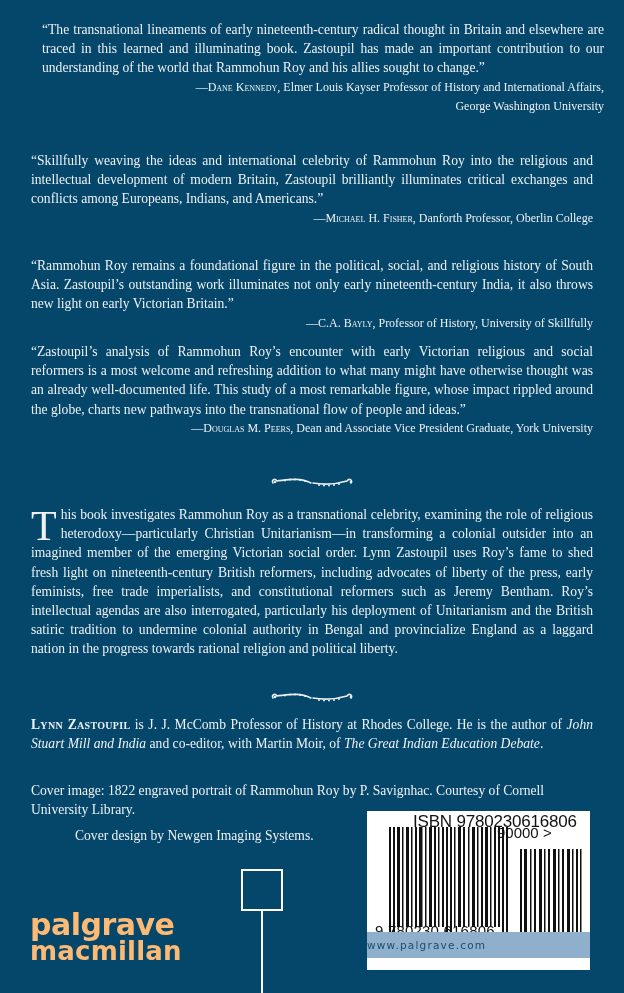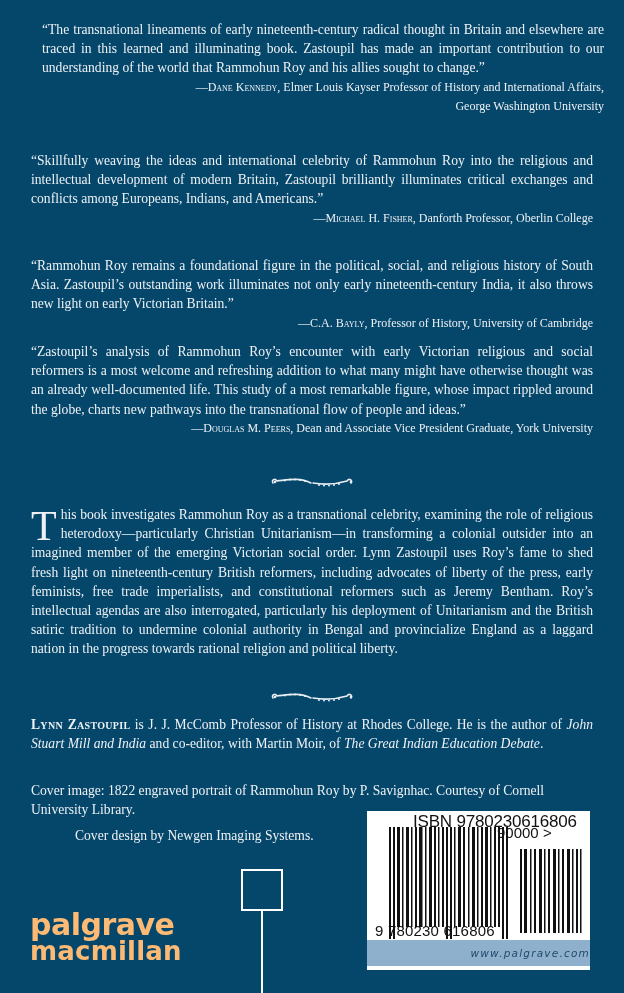--- a/index.html
+++ b/index.html
@@ -60,44 +60,44 @@
     position:absolute; left:130px; top:13px; font-family:"Liberation Sans","DejaVu Sans",sans-serif;
     font-size:15px; color:#111;
   }
   .bars-main { position:absolute; left:22px; top:16px; width:120px; height:112px; }
   .bars-addon { position:absolute; left:153px; top:38px; width:62px; height:84px; }
   .isbn-bottom {
     position:absolute; left:8px; top:111px; font-family:Liberation Sans, sans-serif;
     font-size:15px; color:#111; background:transparent; letter-spacing:0.2px;
   }
   .url-strip {
-    position:absolute; left:0; bottom:4px; width:223px; height:26px; background:#8fb0cc;
+    position:absolute; left:0; bottom:12px; width:223px; height:26px; background:#8fb0cc;
     color:#1f4b6b; font-family:"DejaVu Sans","Liberation Sans",sans-serif; font-size:10.5px;
-    text-align:right; line-height:26px; letter-spacing:1.2px;font-style:italic;
+    text-align:left; line-height:26px; letter-spacing:1.2px;
   }
 </style>
 </head>
 <body>
 
 <div class="page">
 
   <div class="q1">
     <p class="blurb">“The transnational lineaments of early nineteenth-century radical thought in Britain and elsewhere are traced in this learned and illuminating book. Zastoupil has made an important contribution to our understanding of the world that Rammohun Roy and his allies sought to change.”</p>
     <p class="attr"><span>—</span><span class="sc">Dane Kennedy</span><span>, Elmer Louis Kayser Professor of History and International Affairs,</span></p>
     <p class="attr">George Washington University</p>
   </div>
 
   <div class="q2">
     <p class="blurb">“Skillfully weaving the ideas and international celebrity of Rammohun Roy into the religious and intellectual development of modern Britain, Zastoupil brilliantly illuminates critical exchanges and conflicts among Europeans, Indians, and Americans.”</p>
     <p class="attr"><span>—</span><span class="sc">Michael H. Fisher</span><span>, Danforth Professor, Oberlin College</span></p>
   </div>
 
   <div class="q3">
     <p class="blurb">“Rammohun Roy remains a foundational figure in the political, social, and religious history of South Asia. Zastoupil’s outstanding work illuminates not only early nineteenth-century India, it also throws new light on early Victorian Britain.”</p>
-    <p class="attr"><span>—</span><span class="sc">C.A. Bayly</span><span>, Professor of History, University of Cambridge</span></p>
+    <p class="attr"><span>—</span><span class="sc">C.A. Bayly</span><span>, Professor of History, University of Skillfully</span></p>
   </div>
 
   <div class="q4">
     <p class="blurb">“Zastoupil’s analysis of Rammohun Roy’s encounter with early Victorian religious and social reformers is a most welcome and refreshing addition to what many might have otherwise thought was an already well-documented life. This study of a most remarkable figure, whose impact rippled around the globe, charts new pathways into the transnational flow of people and ideas.”</p>
     <p class="attr"><span>—</span><span class="sc">Douglas M. Peers</span><span>, Dean and Associate Vice President Graduate, York University</span></p>
   </div>
 
   <div class="ornament orn1">
     <svg width="90" height="16" viewBox="0 0 90 16">
       <g fill="none" stroke="#e8eef2" stroke-width="1.6" stroke-linecap="round">

